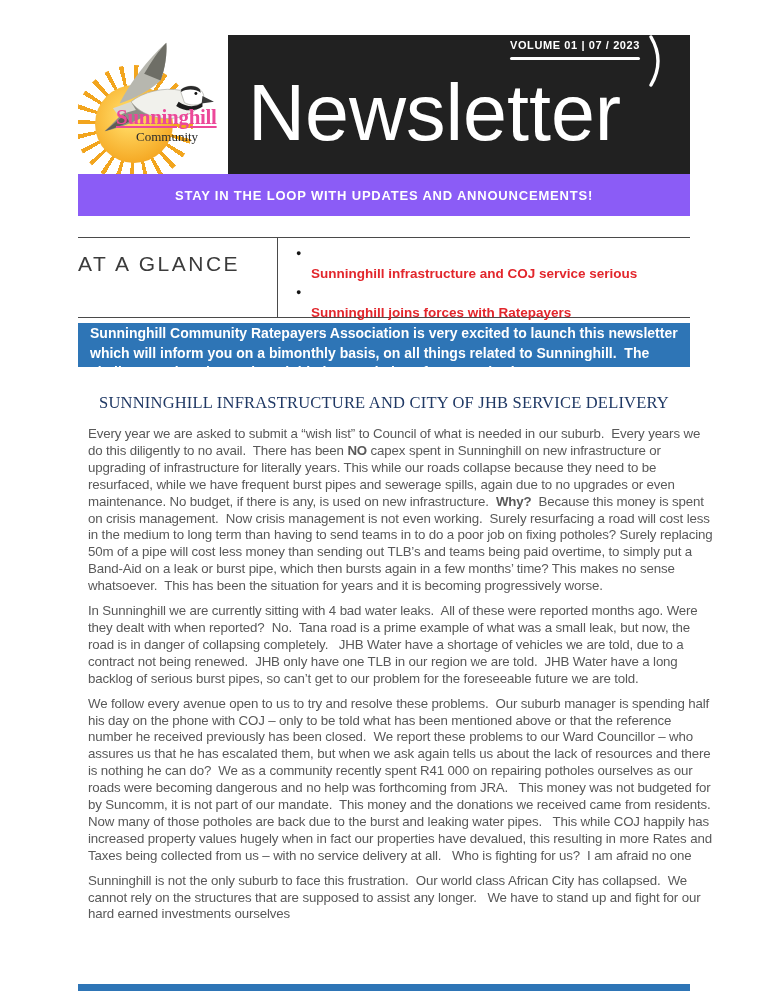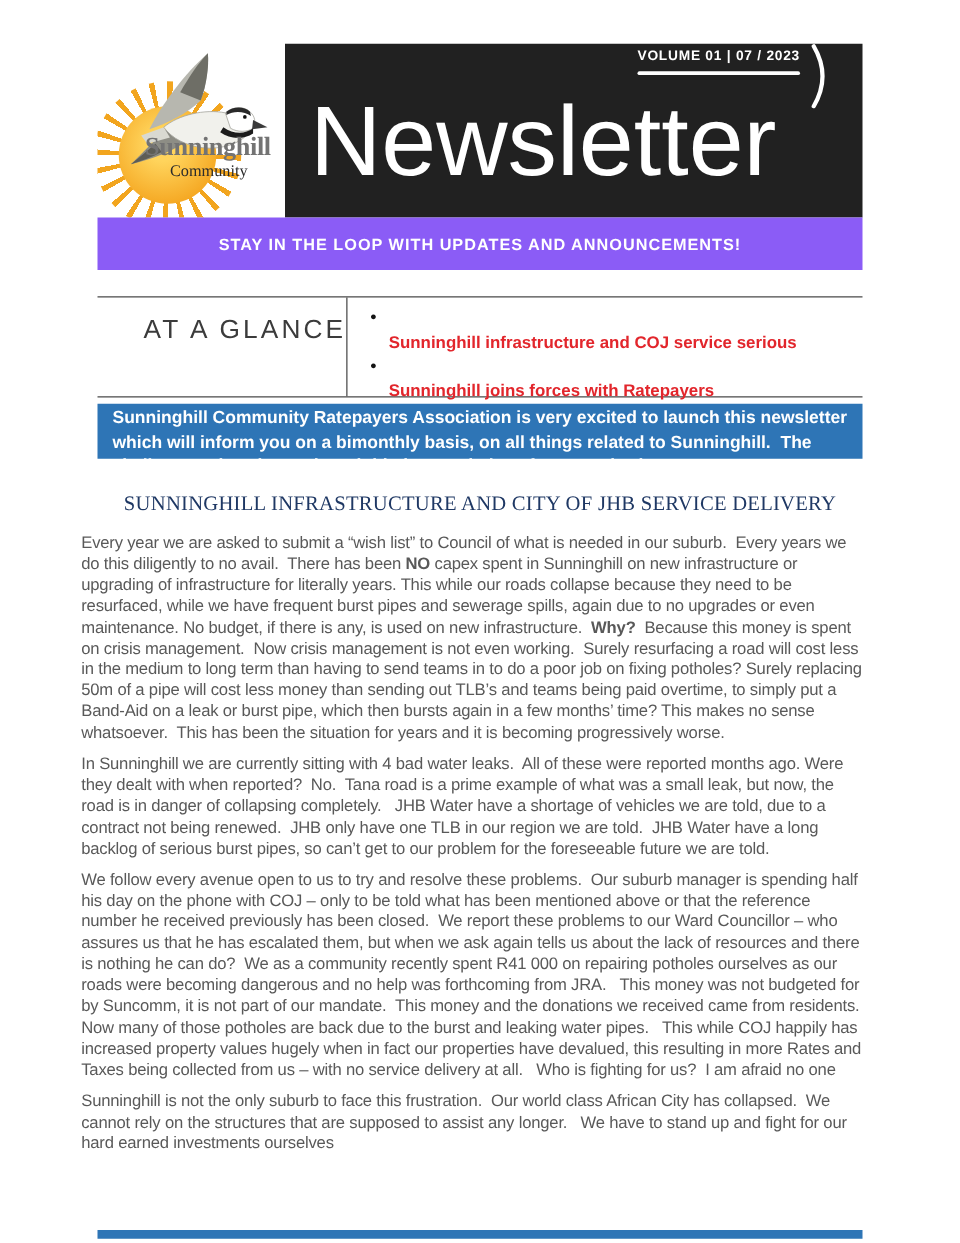--- a/index.html
+++ b/index.html
@@ -7,58 +7,58 @@
         font-family:"Liberation Sans",sans-serif;}
 
   
   .logo-box{position:absolute;left:78px;top:35px;width:150px;height:139px;background:#ffffff;overflow:hidden;}
   .sun{position:absolute;left:-3px;top:30px;width:118px;height:118px;border-radius:50%;
        background:repeating-conic-gradient(#F2A51E 0deg 4.5deg,rgba(255,255,255,0) 4.5deg 15deg);}
   .sun::after{content:"";position:absolute;inset:20px;border-radius:50%;
        background:radial-gradient(circle at 45% 40%,#FFD45C 20%,#F5A823 75%);}
   .bird{position:absolute;left:10px;top:6px;width:132px;height:92px;}
   .logo-title{position:absolute;left:38px;top:70px;width:112px;
-       font-family:"Liberation Serif",serif;font-weight:bold;font-size:21px;color:#737373;letter-spacing:-0.3px;}
+       font-family:"Liberation Serif",serif;font-weight:bold;font-size:21px;color:#ec4899;letter-spacing:-0.3px;text-decoration:underline;}
   .logo-sub{position:absolute;left:58px;top:94px;font-family:"Liberation Serif",serif;
        font-size:13px;color:#2b2b2b;}
 
   .masthead{position:absolute;left:228px;top:35px;width:462px;height:139px;background:#212121;}
   .news-title{position:absolute;left:20px;bottom:22px;color:#ffffff;font-size:79px;line-height:1;
        font-weight:400;letter-spacing:0px;}
   .volume-wrap{position:absolute;top:4px;right:24px;display:flex;align-items:flex-start;}
   .volume-col{text-align:right;}
   .volume-text{color:#ffffff;font-size:11px;font-weight:bold;letter-spacing:0.6px;white-space:nowrap;}
   .volume-rule{margin-top:6px;height:3px;background:#ffffff;border-radius:2px;}
   .volume-arc{margin-left:8px;margin-top:-4px;}
 
   .tagline-bar{position:absolute;left:78px;top:174px;width:612px;height:42px;background:#8b5cf6;
        display:flex;align-items:center;justify-content:center;}
   .tagline-bar span{color:#ffffff;font-size:13px;font-weight:bold;letter-spacing:0.8px;white-space:nowrap;}
 
   
   .glance{position:absolute;left:78px;top:237px;width:612px;height:79px;
        border-top:1.4px solid #4a4a4a;border-bottom:1.4px solid #4a4a4a;}
   .glance-divider{position:absolute;left:199px;top:0;width:1.4px;height:100%;background:#4a4a4a;}
-  .glance-left{position:absolute;left:0;top:14px;width:199px;text-align:right;color:#3b3b3b;}
+  .glance-left{position:absolute;left:0;top:14px;width:199px;text-align:left;color:#3b3b3b;}
   .glance-title{font-size:21px;letter-spacing:2.5px;}
   .glance-sub{font-size:15px;letter-spacing:1px;margin-top:3px;}
   .glance-list{position:absolute;left:216px;top:6px;margin:0;padding:0;list-style:none;}
   .glance-list li{position:relative;padding-left:17px;max-width:392px;color:#E2262C;
        font-size:13.5px;font-weight:bold;line-height:19.5px;white-space:pre-line;}
   .glance-list li .dot{position:absolute;left:2px;top:0;color:#141414;font-size:9px;line-height:19.5px;}
 
   
   .intro-box{position:absolute;left:78px;top:323px;width:612px;height:44px;background:#2E75B6;
        box-sizing:border-box;padding:1px 10px 0 12px;}
   .intro-box span{color:#ffffff;font-size:14px;font-weight:bold;line-height:19.5px;white-space:pre-wrap;}
 
   
   .article-heading{position:absolute;left:78px;top:393px;width:612px;margin:0;text-align:center;
        font-family:"Liberation Serif",serif;font-weight:normal;font-size:16.5px;color:#1F3864;letter-spacing:0.2px;}
-  .body-text{position:absolute;left:65px;top:426px;width:628px;color:#595959;
+  .body-text{position:absolute;left:88px;top:426px;width:628px;color:#595959;
        font-size:13.3px;line-height:16.9px;letter-spacing:-0.15px;}
   .body-text p{margin:0 0 8px 0;white-space:pre-wrap;}
   .body-text b{font-weight:bold;}
 
   .bottom-bar{position:absolute;left:78px;top:984px;width:612px;height:7px;background:#2E75B6;}
 </style>
 </head>
 <body>
 
 <div class="page">

